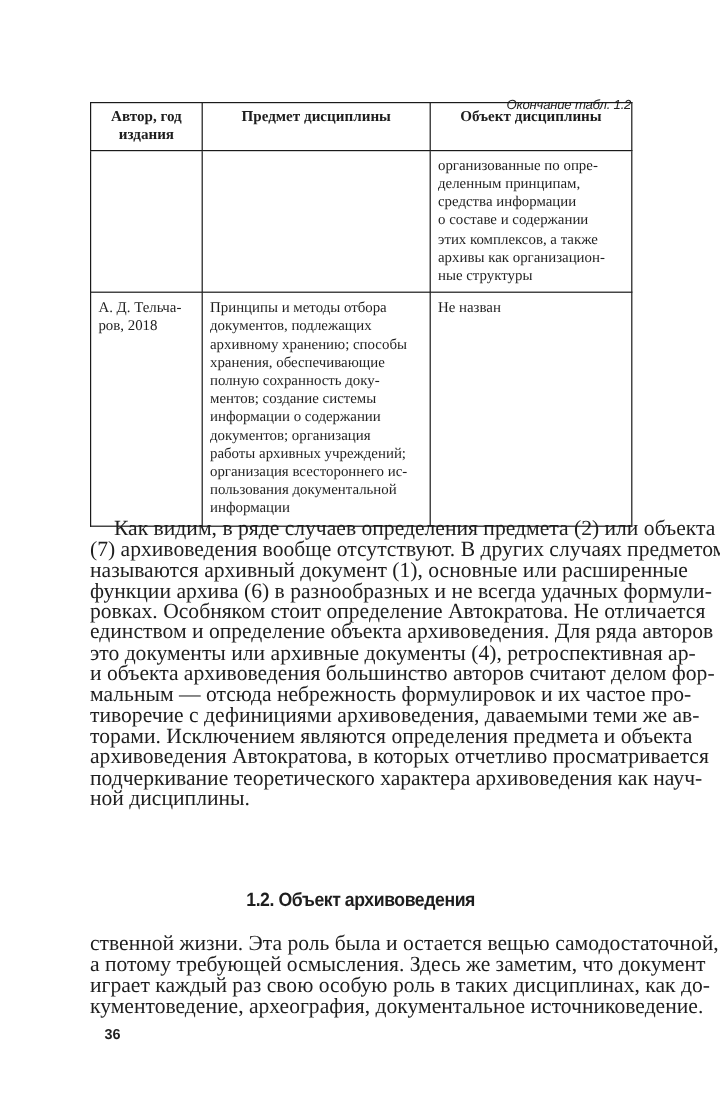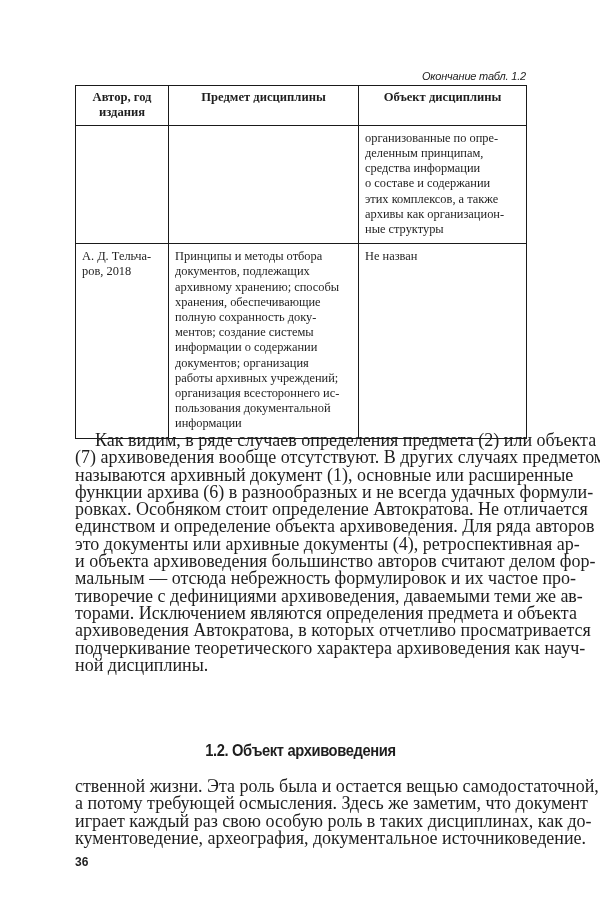--- a/index.html
+++ b/index.html
@@ -1,19 +1,19 @@
 <!DOCTYPE html>
 <html><head>
   <meta charset="utf-8">
   <style>
     html, body { margin: 0; padding: 0; background: #ffffff; }
     body { width: 600px; height: 922px; position: relative; overflow: hidden; color: #1e1e1e; }
     .page { position: absolute; left: 75px; top: 0; width: 451px; }
     .continued {
-      position: absolute; right: 0; top: 70px;
+      position: absolute; right: 0; top: 82px;
       font-family: "Liberation Sans", sans-serif; font-style: italic;
       font-size: 11px; color: #222; letter-spacing: -0.2px; text-align: right;
     }
     table.t {
       position: absolute; left: 0; top: 85px; width: 451px;
       border-collapse: collapse; table-layout: fixed;
       font-family: "Liberation Serif", serif; font-size: 12.4px; line-height: 15.2px;
     }
     table.t th, table.t td { border: 1.4px solid #1a1a1a; vertical-align: top; }
     table.t th {
@@ -32,21 +32,21 @@
     .body-text .ln.last { text-align-last: left; }
     .body-text .ln.indent { padding-left: 20px; }
     .p1 { top: 432px; }
     .heading {
       position: absolute; left: 0; width: 451px; top: 742px; text-align: center;
       font-family: "Liberation Sans", sans-serif; font-weight: bold; font-size: 16px;
       letter-spacing: -0.4px; transform: scaleX(0.92);
     }
     .p2 { top: 778px; }
     .page-num {
-      position: absolute; left: 0; top: 855px;
+      position: absolute; left: 12px; top: 855px;
       font-family: "Liberation Sans", sans-serif; font-weight: bold; font-size: 12px; text-align: right;
     }
   </style>
 </head>
 <body>
 
 <div class="page">
 
   <div class="continued">Окончание табл. 1.2</div>
 

